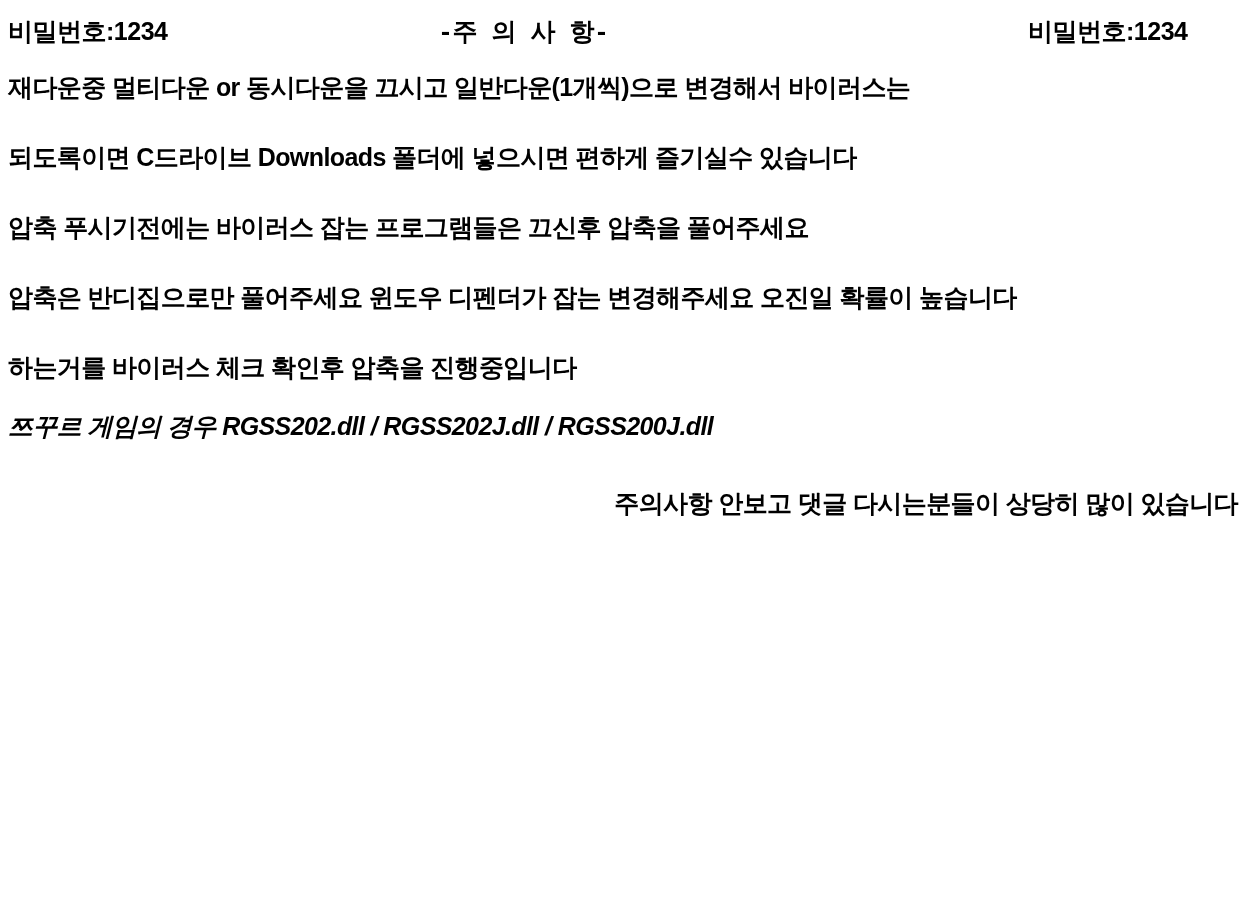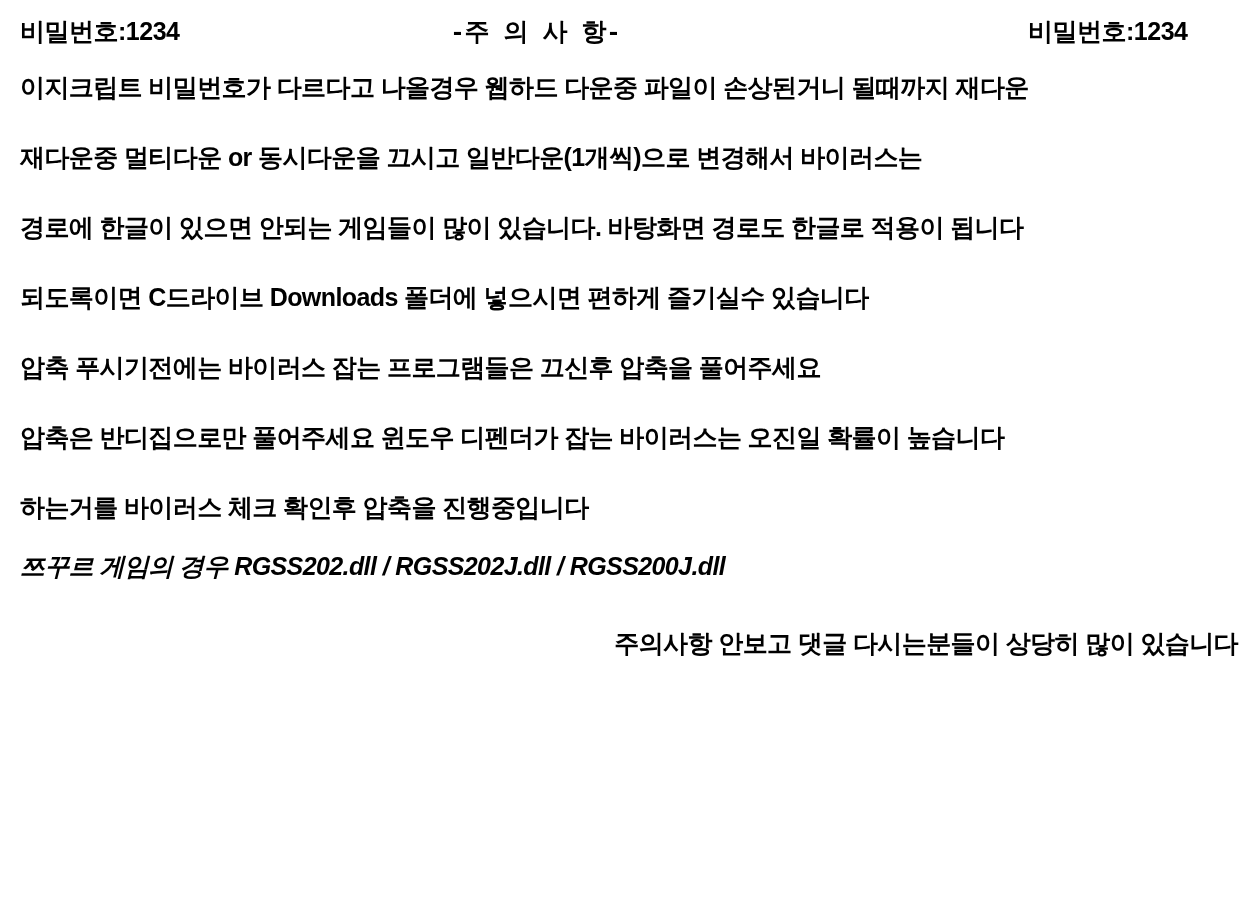--- a/index.html
+++ b/index.html
@@ -12,21 +12,21 @@
     height: 897px;
     font-family: "Liberation Sans", "DejaVu Sans", sans-serif;
     color: #000000;
     overflow: hidden;
   }
   .page {
     position: relative;
     width: 1246px;
     height: 790px;
     box-sizing: border-box;
-    padding: 10px 8px 0 20px;
+    padding: 10px 8px 0 8px;
   }
   .header-row {
     display: flex;
     align-items: baseline;
     font-size: 25px;
     font-weight: bold;
     letter-spacing: -0.5px;
     height: 42px;
     line-height: 42px;
   }
@@ -73,26 +73,24 @@
 
 <div class="page">
 
   <div class="header-row">
     <div class="header-left">비밀번호:1234</div>
     <div class="header-center">-주  의  사  항-</div>
     <div class="header-right">비밀번호:1234</div>
   </div>
 
   <div class="notice-list">
-    <div class="notice-line">이지크립트 비밀번호가 다르다고 나올경우 웹하드 다운중 파일이 손상된거니 될때까지 재다운</div>
     <div class="notice-line">재다운중 멀티다운 or 동시다운을 끄시고 일반다운(1개씩)으로 변경해서 바이러스는</div>
-    <div class="notice-line">경로에 한글이 있으면 안되는 게임들이 많이 있습니다. 바탕화면 경로도 한글로 적용이 됩니다</div>
     <div class="notice-line">되도록이면 C드라이브 Downloads 폴더에 넣으시면 편하게 즐기실수 있습니다</div>
     <div class="notice-line">압축 푸시기전에는 바이러스 잡는 프로그램들은 끄신후 압축을 풀어주세요</div>
-    <div class="notice-line">압축은 반디집으로만 풀어주세요 윈도우 디펜더가 잡는 바이러스는 오진일 확률이 높습니다</div>
+    <div class="notice-line">압축은 반디집으로만 풀어주세요 윈도우 디펜더가 잡는 변경해주세요 오진일 확률이 높습니다</div>
     <div class="notice-line">하는거를 바이러스 체크 확인후 압축을 진행중입니다</div>
   </div>
 
   <div class="tight-block">
     <div class="notice-line">쯔꾸르 게임의 경우 RGSS202.dll / RGSS202J.dll / RGSS200J.dll</div>
   </div>
 
   <div class="notice-line last-line">주의사항 안보고 댓글 다시는분들이 상당히 많이 있습니다</div>
 
 </div>

